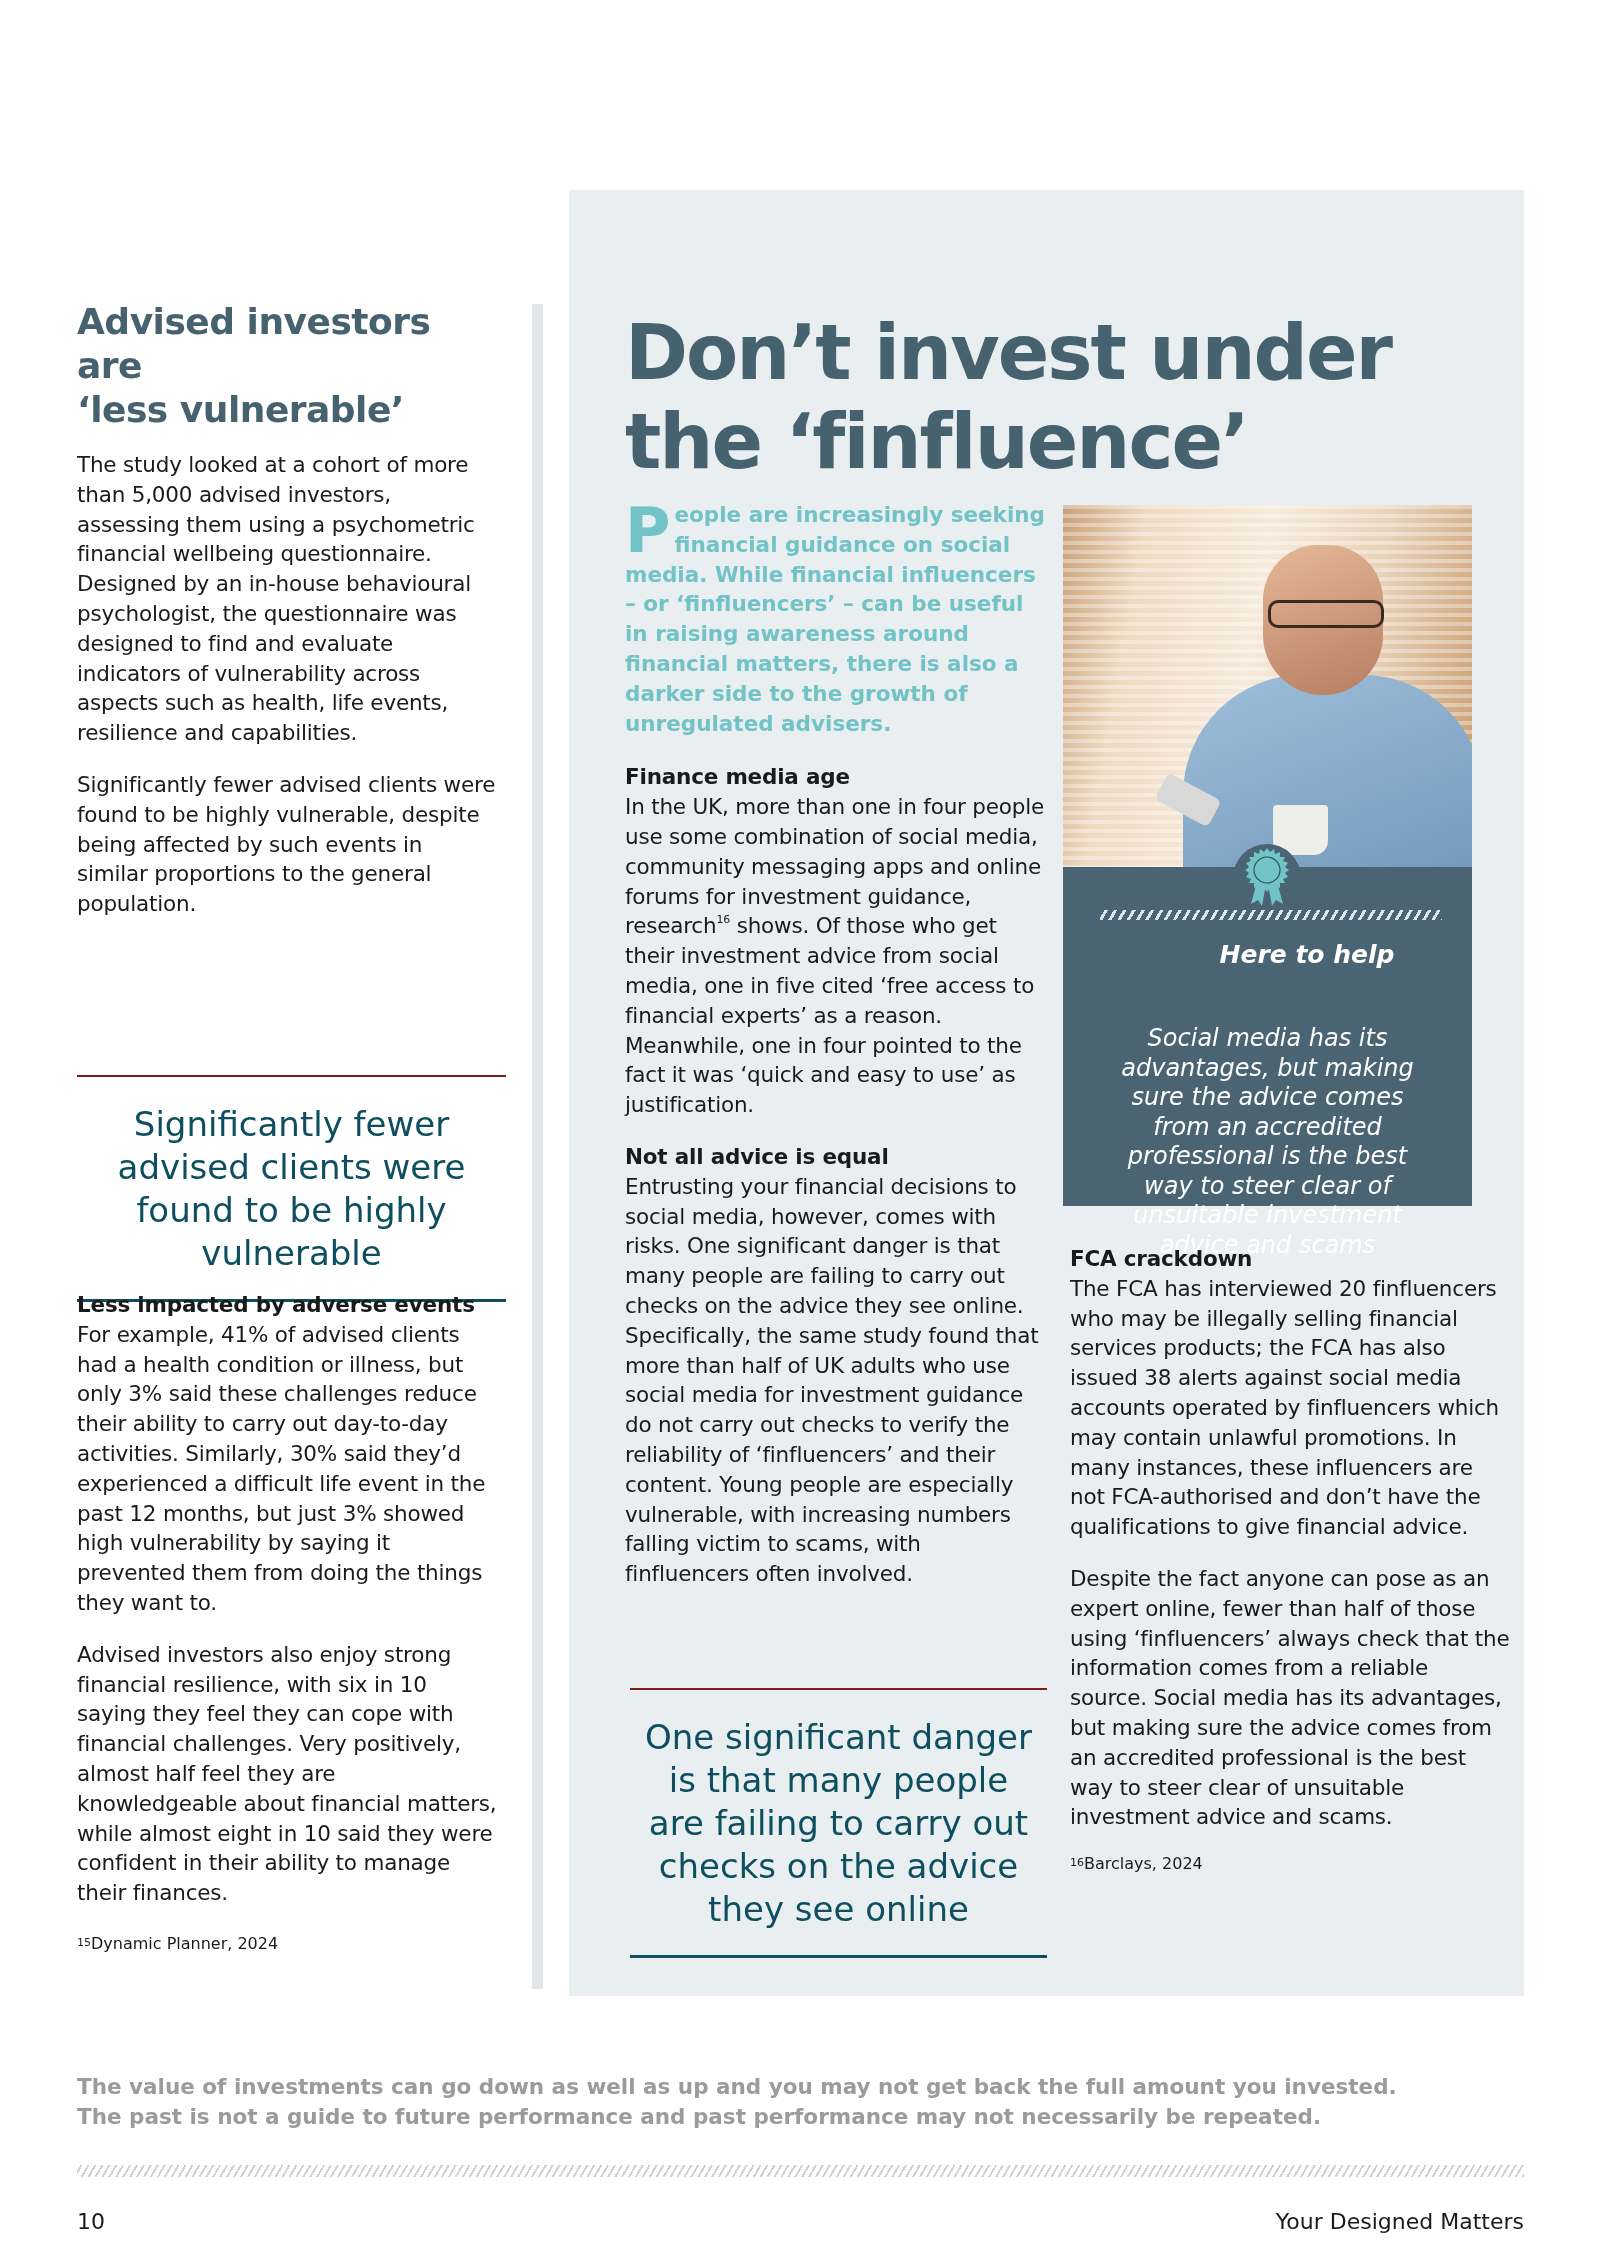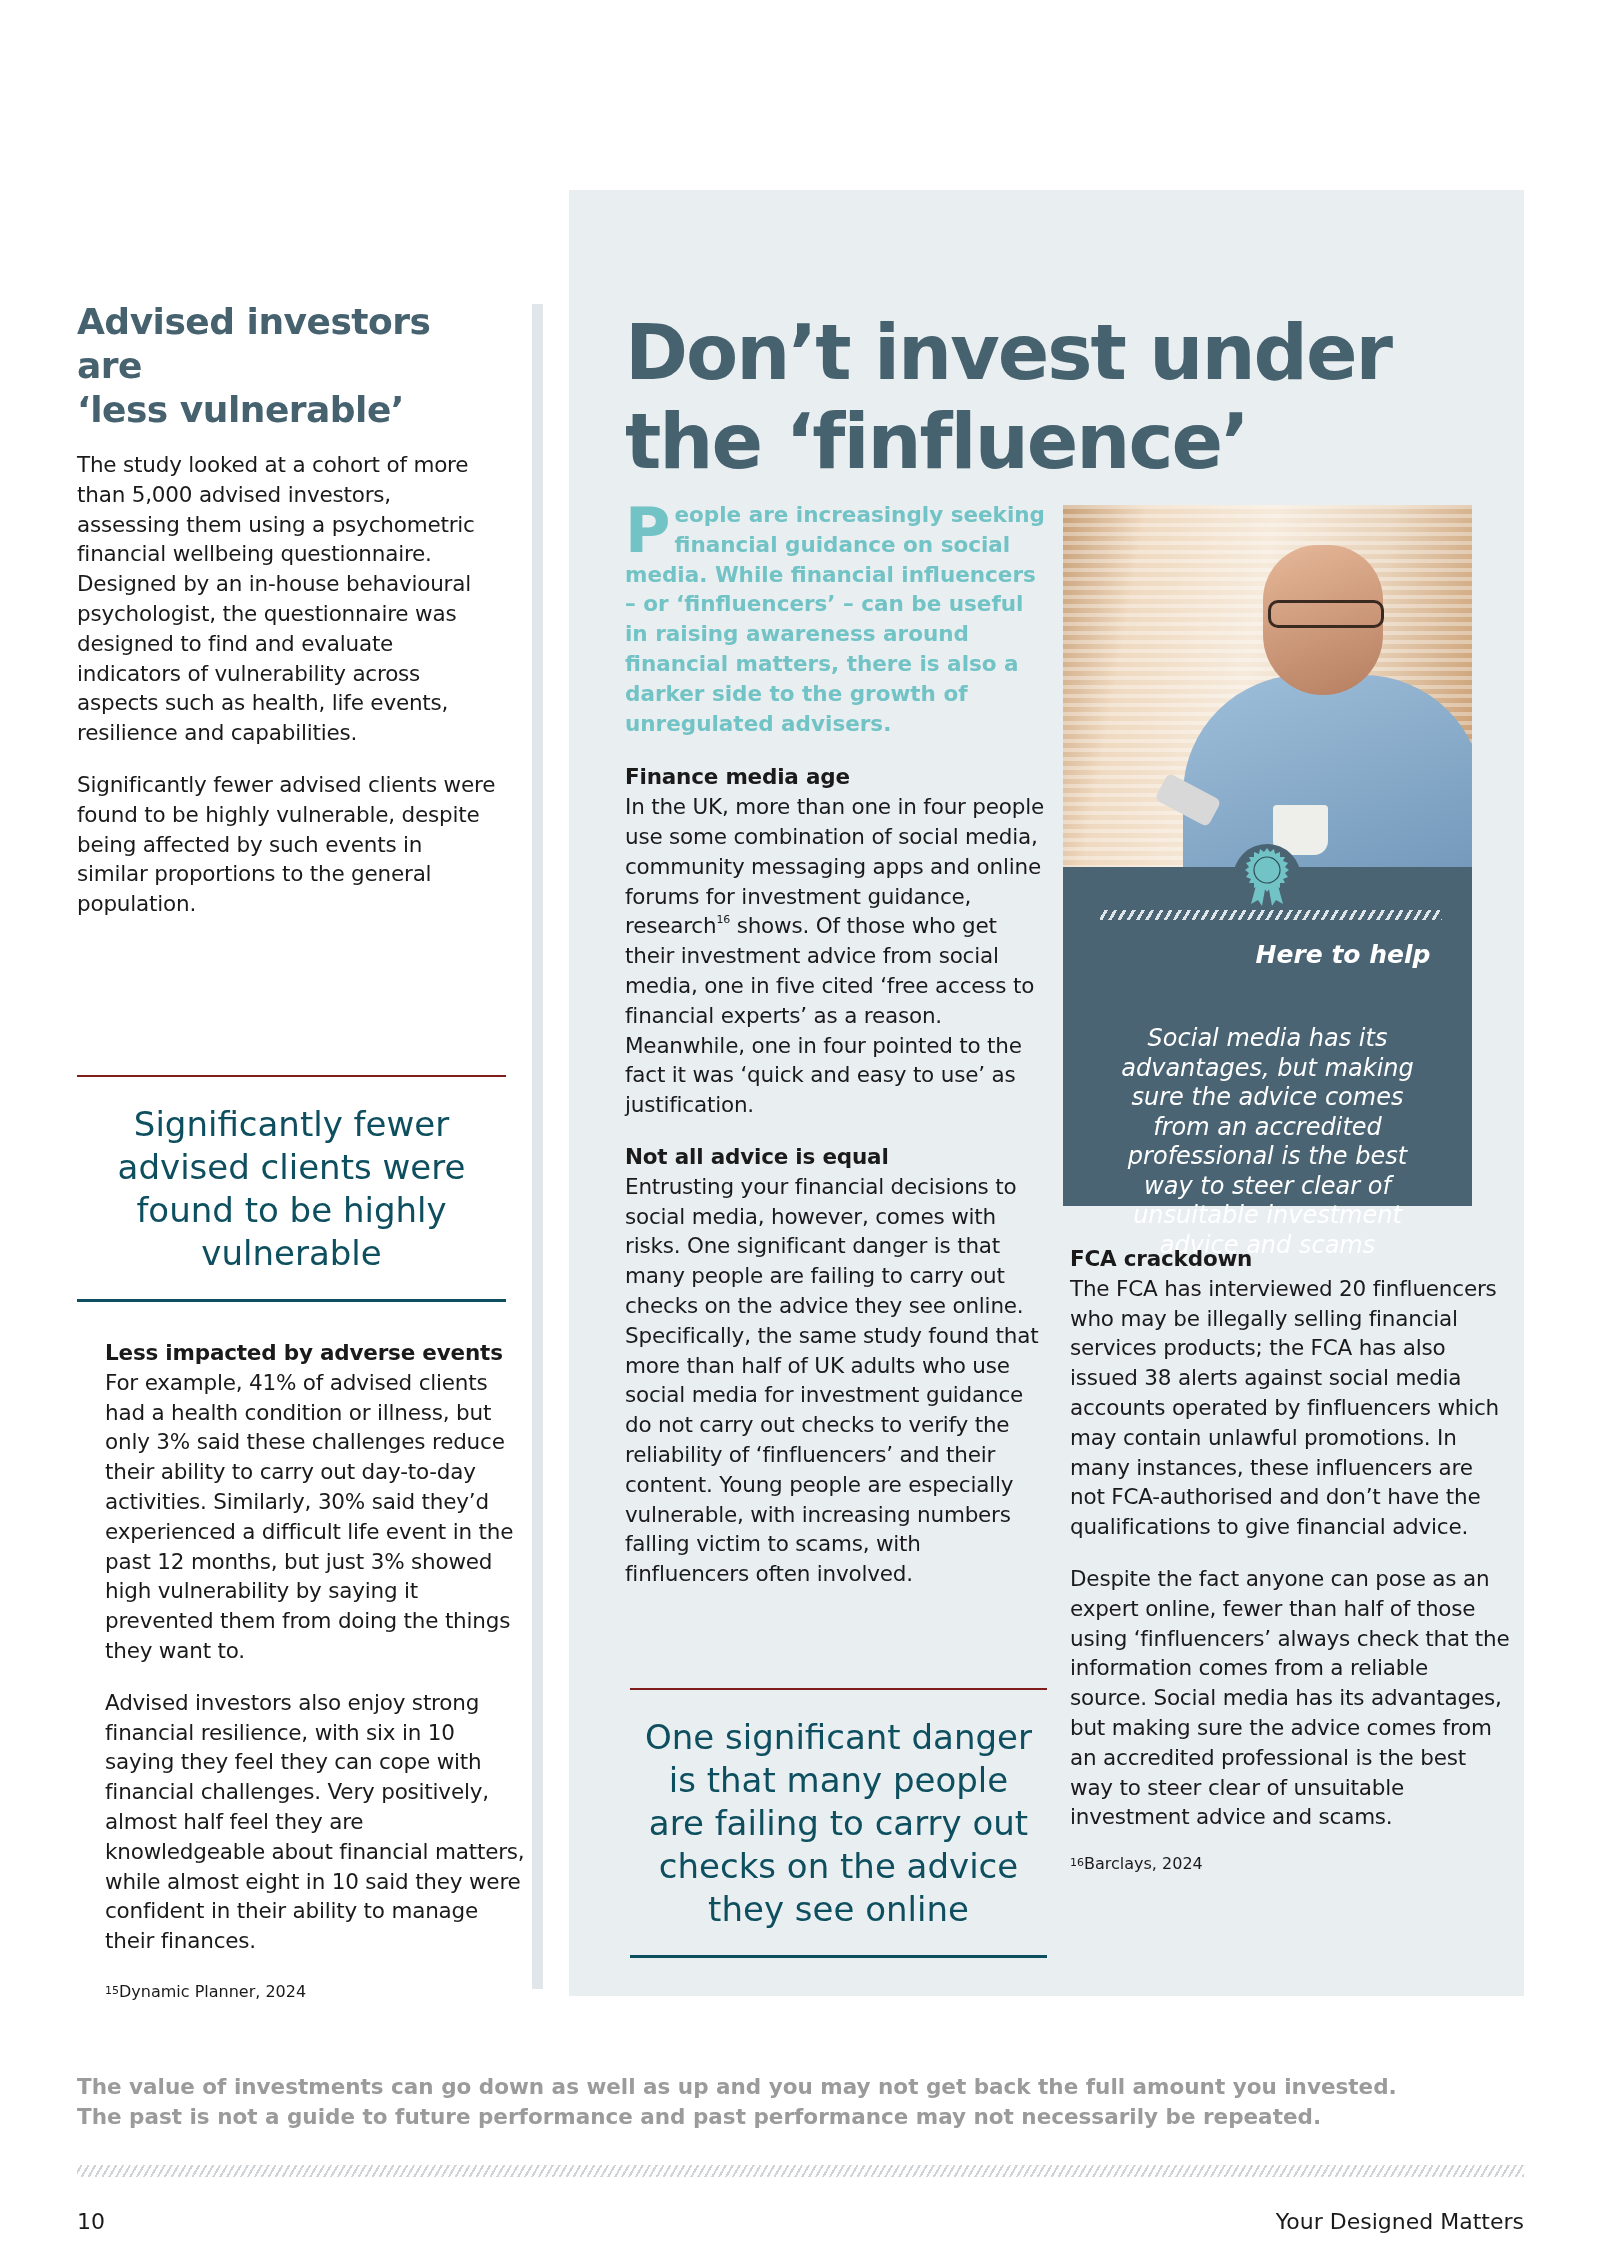--- a/index.html
+++ b/index.html
@@ -32,21 +32,21 @@
   .photo-shirt { position:absolute; left:120px; top:170px; width:300px; height:220px; border-radius:120px 120px 0 0; background:linear-gradient(160deg,#9fbfda,#7096b8); }
   .photo-head { position:absolute; left:200px; top:40px; width:120px; height:150px; border-radius:55px 55px 60px 60px; background:linear-gradient(160deg,#e6b899,#b67e60); }
   .photo-glasses { position:absolute; left:205px; top:95px; width:110px; height:22px; border:3px solid #3a2a22; border-radius:10px; border-width:3px 3px 3px 3px; }
   .photo-mug { position:absolute; left:210px; top:300px; width:55px; height:50px; background:#eeeeea; border-radius:4px 4px 14px 14px; }
   .photo-phone { position:absolute; left:95px; top:280px; width:60px; height:30px; background:#d8d8d8; transform:rotate(28deg); border-radius:6px; }
   .help-box { left:1063px; top:867px; width:409px; height:339px; background:#4a6473; }
   .rosette-bump { left:1233px; top:844px; width:68px; height:46px; border-radius:34px 34px 0 0; background:#4a6473; }
   .rosette { left:1245px; top:848px; width:44px; height:60px; }
   .hatch { left:1100px; top:910px; width:342px; height:10px;
     background:repeating-linear-gradient(120deg, transparent 0 4px, #dfe6ea 4px 7px, transparent 7px 8px); }
-  .help-title { left:1063px; top:940px; width:488px; text-align:center; color:#ffffff; font-style:italic; font-weight:bold; font-size:25px; line-height:30px;padding-left:36px; }
+  .help-title { left:1063px; top:940px; width:488px; text-align:center; color:#ffffff; font-style:italic; font-weight:bold; font-size:25px; line-height:30px; }
   .help-text { left:1100px; top:1024px; width:335px; text-align:center; color:#ffffff; font-style:italic; font-size:24px; line-height:29.5px; font-weight:300; }
   .right-col { left:1070px; top:1244px; width:440px; }
   
   .disclaimer { left:77px; top:2072px; width:1440px; font-size:21.5px; font-weight:bold; color:#9b9b9b; line-height:29.5px; }
   .footer-hatch { left:77px; top:2165px; width:1447px; height:12px;
     background:repeating-linear-gradient(120deg, transparent 0 3px, #cfd3d6 3px 5px, transparent 5px 6px); }
   .page-num { left:77px; top:2209px; font-size:22px; color:#1a1a1a; }
   .pub-name { right:76px; top:2209px; font-size:22px; color:#1a1a1a; }
 </style>
 </head>
@@ -58,21 +58,21 @@
   <h2 class="left-title">
     <span>Advised investors are</span><br>
     <span>‘less vulnerable’</span>
   </h2>
   <p class="body-text">The study looked at a cohort of more than 5,000 advised investors, assessing them using a psychometric financial wellbeing questionnaire. Designed by an in-house behavioural psychologist, the questionnaire was designed to find and evaluate indicators of vulnerability across aspects such as health, life events, resilience and capabilities.</p>
   <p class="body-text">Significantly fewer advised clients were found to be highly vulnerable, despite being affected by such events in similar proportions to the general population.</p>
 </div>
 
 <div class="abs left-pq pullquote">Significantly fewer advised clients were found to be highly vulnerable</div>
 
-<div class="abs left-col" style="top:1338px;margin-left:28px;">
+<div class="abs left-col" style="top:1290px;">
   <p class="body-text">
     <span class="subhead">Less impacted by adverse events</span>
     <span>For example, 41% of advised clients had a health condition or illness, but only 3% said these challenges reduce their ability to carry out day-to-day activities. Similarly, 30% said they’d experienced a difficult life event in the past 12 months, but just 3% showed high vulnerability by saying it prevented them from doing the things they want to.</span>
   </p>
   <p class="body-text">Advised investors also enjoy strong financial resilience, with six in 10 saying they feel they can cope with financial challenges. Very positively, almost half feel they are knowledgeable about financial matters, while almost eight in 10 said they were confident in their ability to manage their finances.</p>
   <p class="footnote" style="margin-top:26px;"><sup>15</sup><span>Dynamic Planner, 2024</span></p>
 </div>
 
 <div class="abs panel"></div>
 

